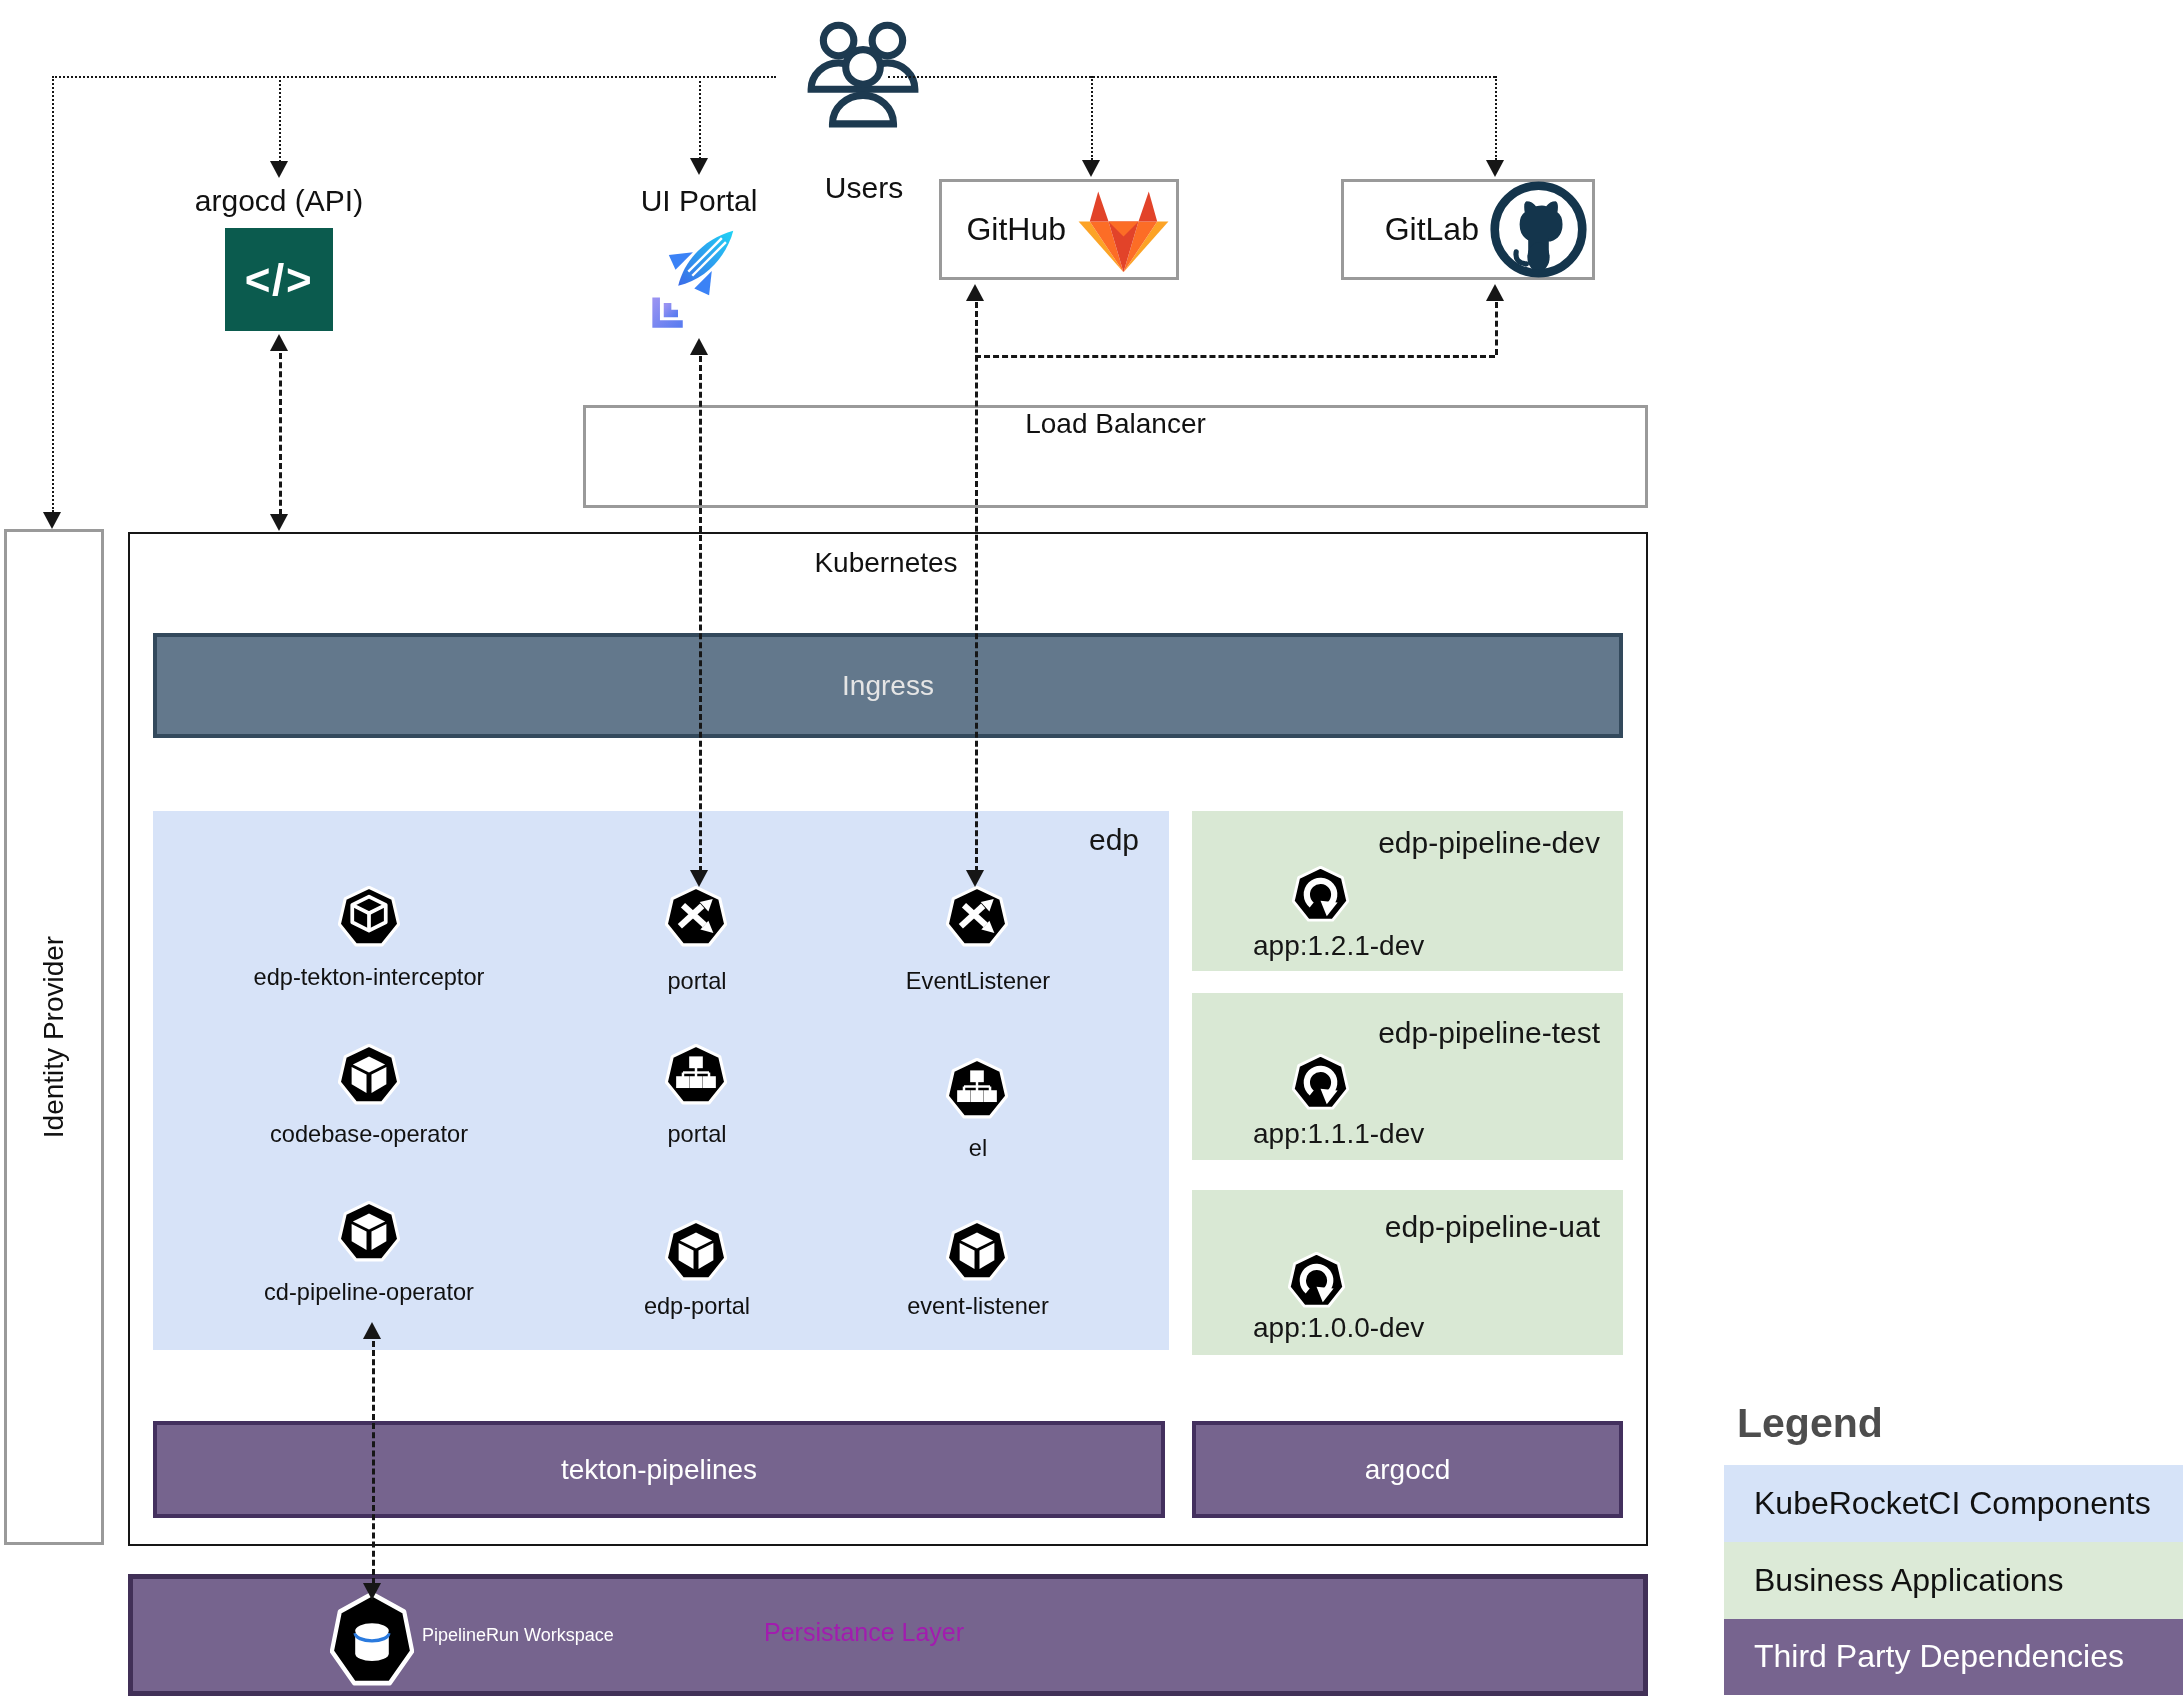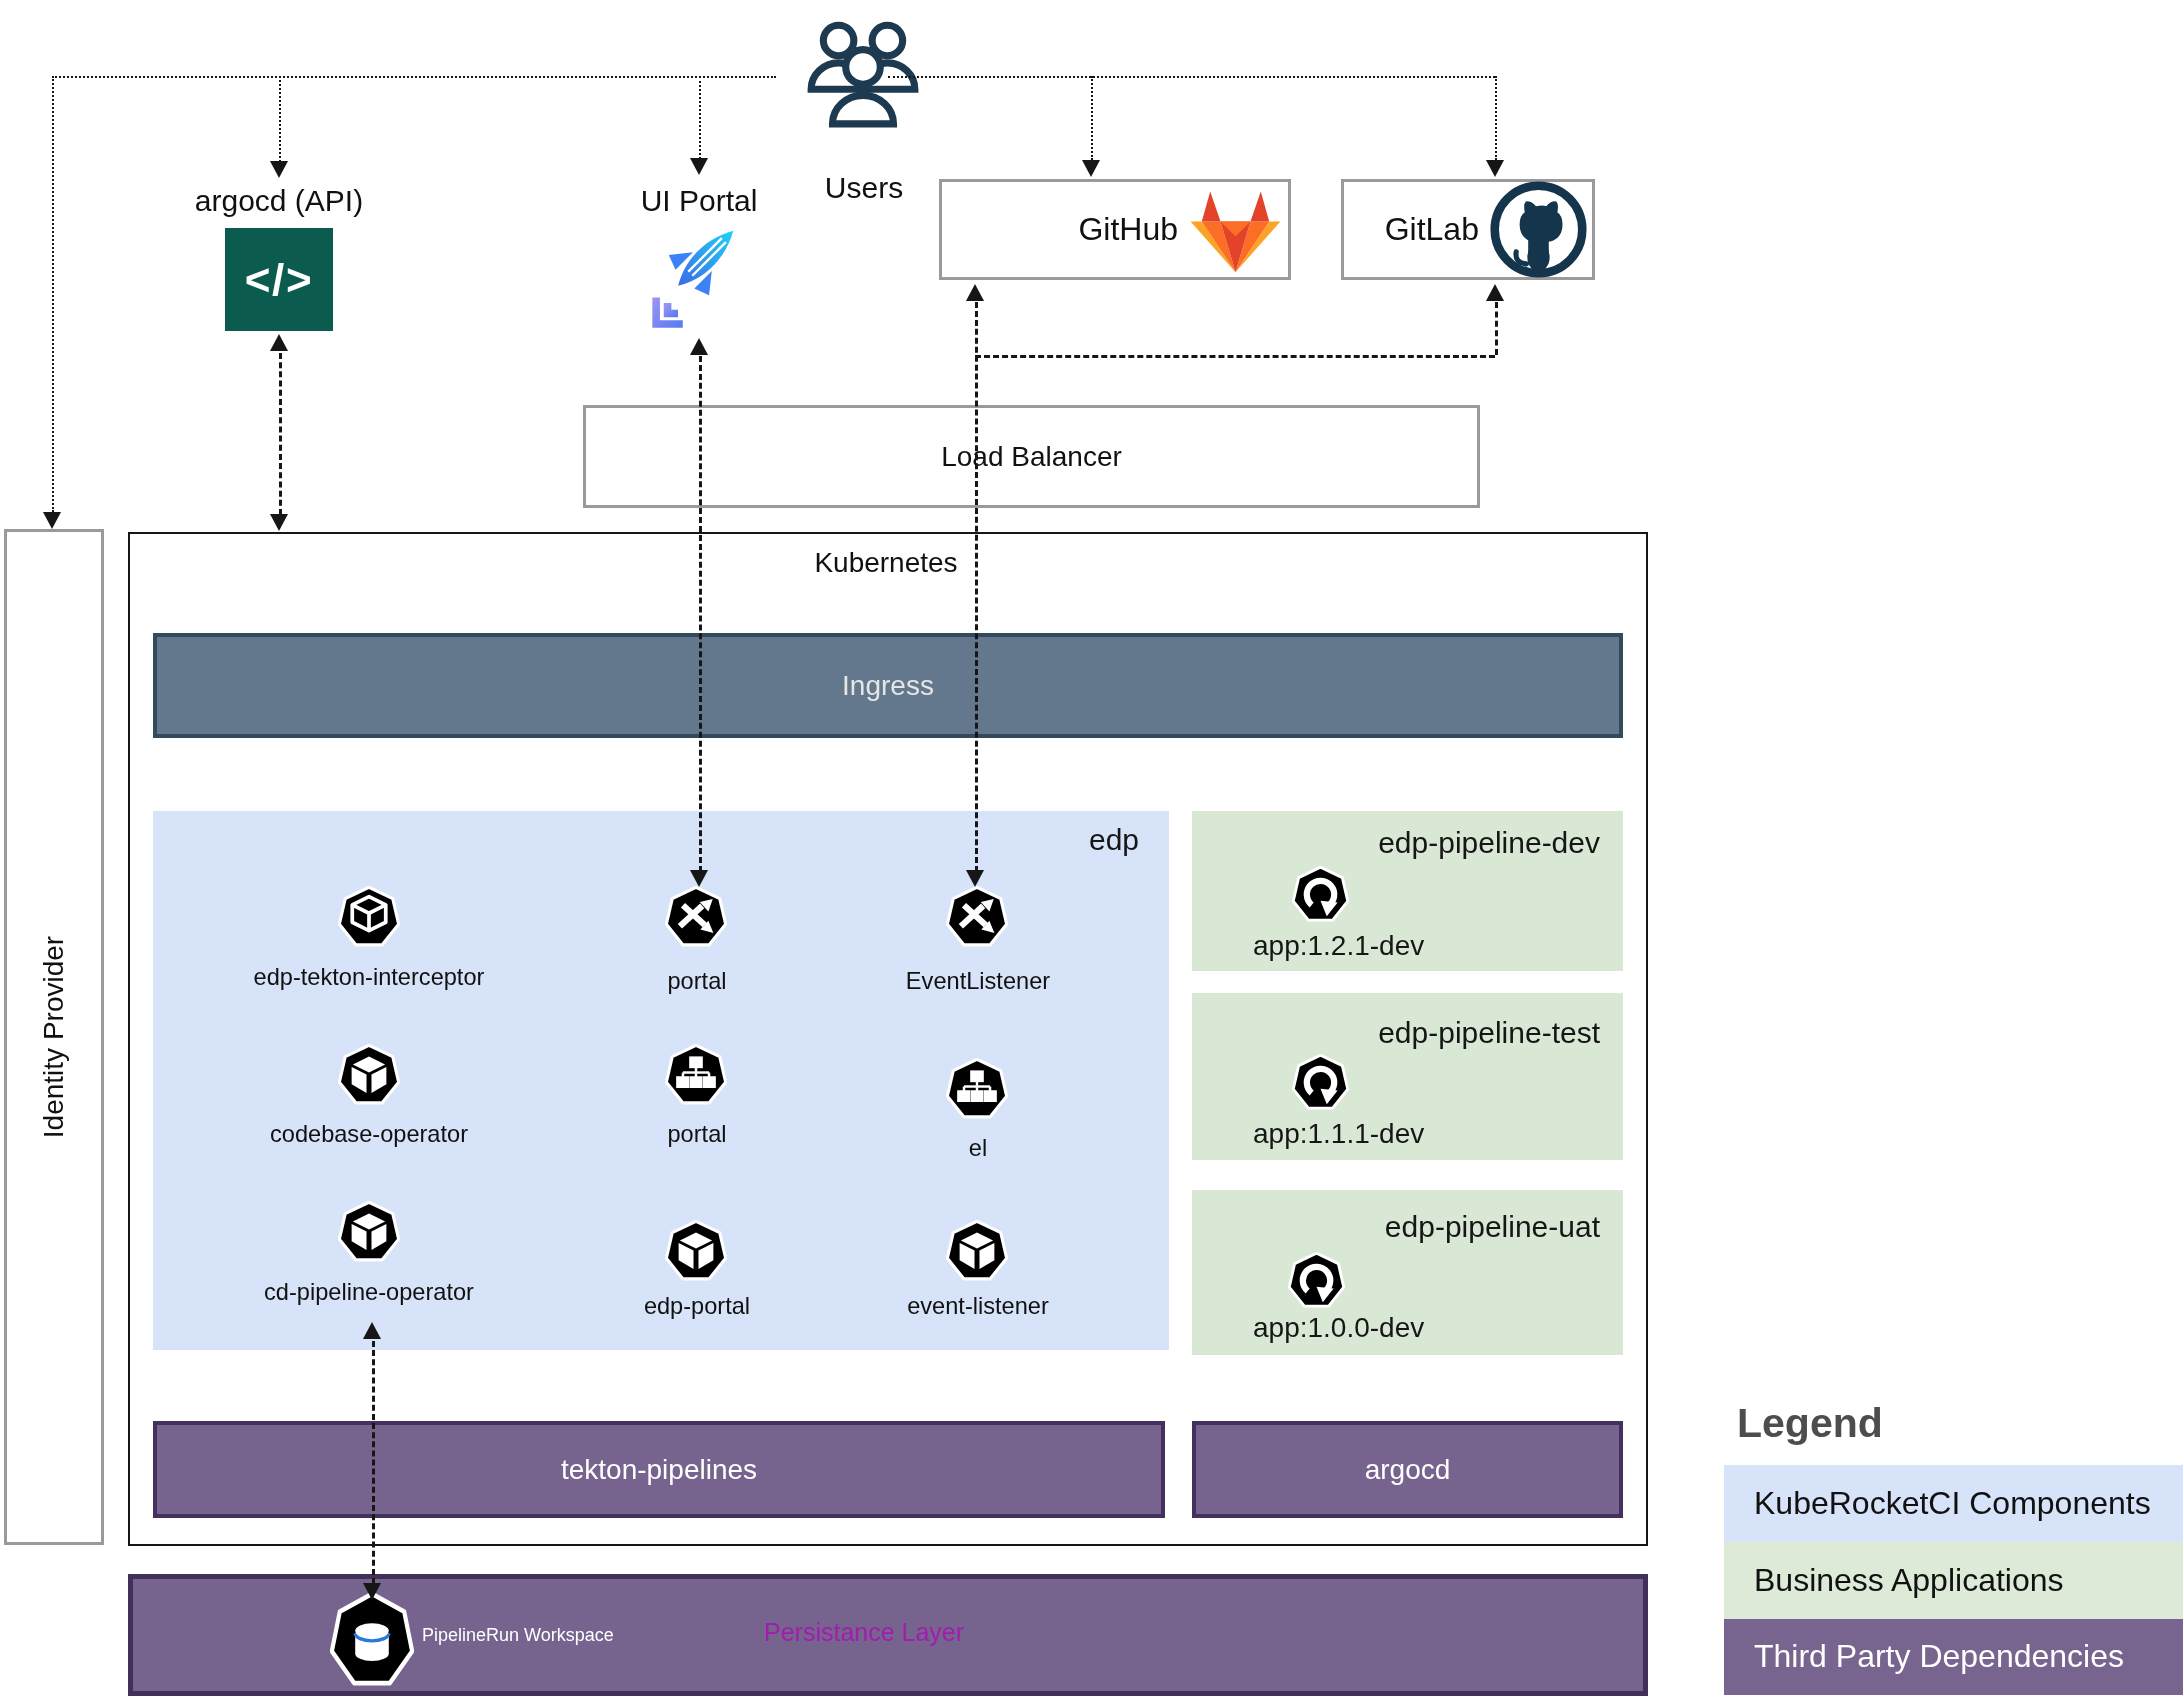--- a/index.html
+++ b/index.html
@@ -175,21 +175,21 @@
       <path d="M60,2 C74,26 76,58 60,84 C44,58 46,26 60,2 Z" fill="url(#rg)"></path>
       <line x1="57" y1="16" x2="57" y2="66" stroke="#fff" stroke-width="2.5"></line>
       <line x1="63" y1="16" x2="63" y2="66" stroke="#fff" stroke-width="2.5"></line>
     </g>
     <g fill="none" stroke="url(#cg)" stroke-width="8">
       <polyline points="17,82 17,110 45,110"></polyline>
       <polyline points="29,88 29,99 40,99"></polyline>
     </g>
   </svg>
 
-  <div class="gbox" style="left:939px;top:179px;width:352px;height:101px;display:flex;align-items:center;justify-content:flex-end;gap:10px;padding-right:5px;">
+  <div class="gbox" style="left:939px;top:179px;width:240px;height:101px;display:flex;align-items:center;justify-content:flex-end;gap:10px;padding-right:5px;">
     <span class="boxtitle">GitHub</span>
     <svg width="95" height="88" viewBox="0 0 100 94">
       <polygon fill="#fca326" points="2,38 14,38 50,92"></polygon>
       <polygon fill="#fca326" points="86,38 98,38 50,92"></polygon>
       <polygon fill="#fc6d26" points="14,38 34,38 50,92"></polygon>
       <polygon fill="#fc6d26" points="66,38 86,38 50,92"></polygon>
       <polygon fill="#e24329" points="34,38 66,38 50,92"></polygon>
       <polygon fill="#e24329" points="23,6 34,38 14,38"></polygon>
       <polygon fill="#e24329" points="77,6 86,38 66,38"></polygon>
       <polygon fill="#fc6d26" points="34,38 66,38 50,54"></polygon>
@@ -205,21 +205,21 @@
       <circle cx="60" cy="60" r="51" fill="#fff" stroke="#14354c" stroke-width="10"></circle>
       <g fill="#14354c" clip-path="url(#occ)">
         <path d="M38,54 q0,-10 6,-14 q-2,-11 2,-13 q7,0 11,6 q8,-2 12,0 q4,-6 11,-6 q4,2 2,13 q6,4 6,14 q0,16 -14,20 l-22,0 q-14,-4 -14,-20 z"></path>
         <path d="M48,70 h24 v26 a12,8 0 0 1 -24,0 z"></path>
         <ellipse cx="60" cy="92" rx="13" ry="17"></ellipse>
       </g>
       <path d="M46,100 q-14,-1 -12,-14" stroke="#14354c" stroke-width="6" fill="none" stroke-linecap="round" clip-path="url(#occ)"></path>
     </svg>
   </div>
 
-  <div class="gbox" style="left:583px;top:405px;width:897px;height:103px;display:flex;align-items:center;justify-content:center;">
+  <div class="gbox" style="left:583px;top:405px;width:1065px;height:103px;display:flex;align-items:flex-start;justify-content:center;">
     <span style="font-size:28px;">Load Balancer</span>
   </div>
 
   <div class="idp" style="left:4.2px;top:529px;width:100px;height:1016px;">
     <span>Identity Provider</span>
   </div>
 
   <div class="k8s" style="left:128px;top:532px;width:1520px;height:1014px;"></div>
   <div class="lbl ctr" style="left:886px;top:547px;font-size:28px;">Kubernetes</div>
 

